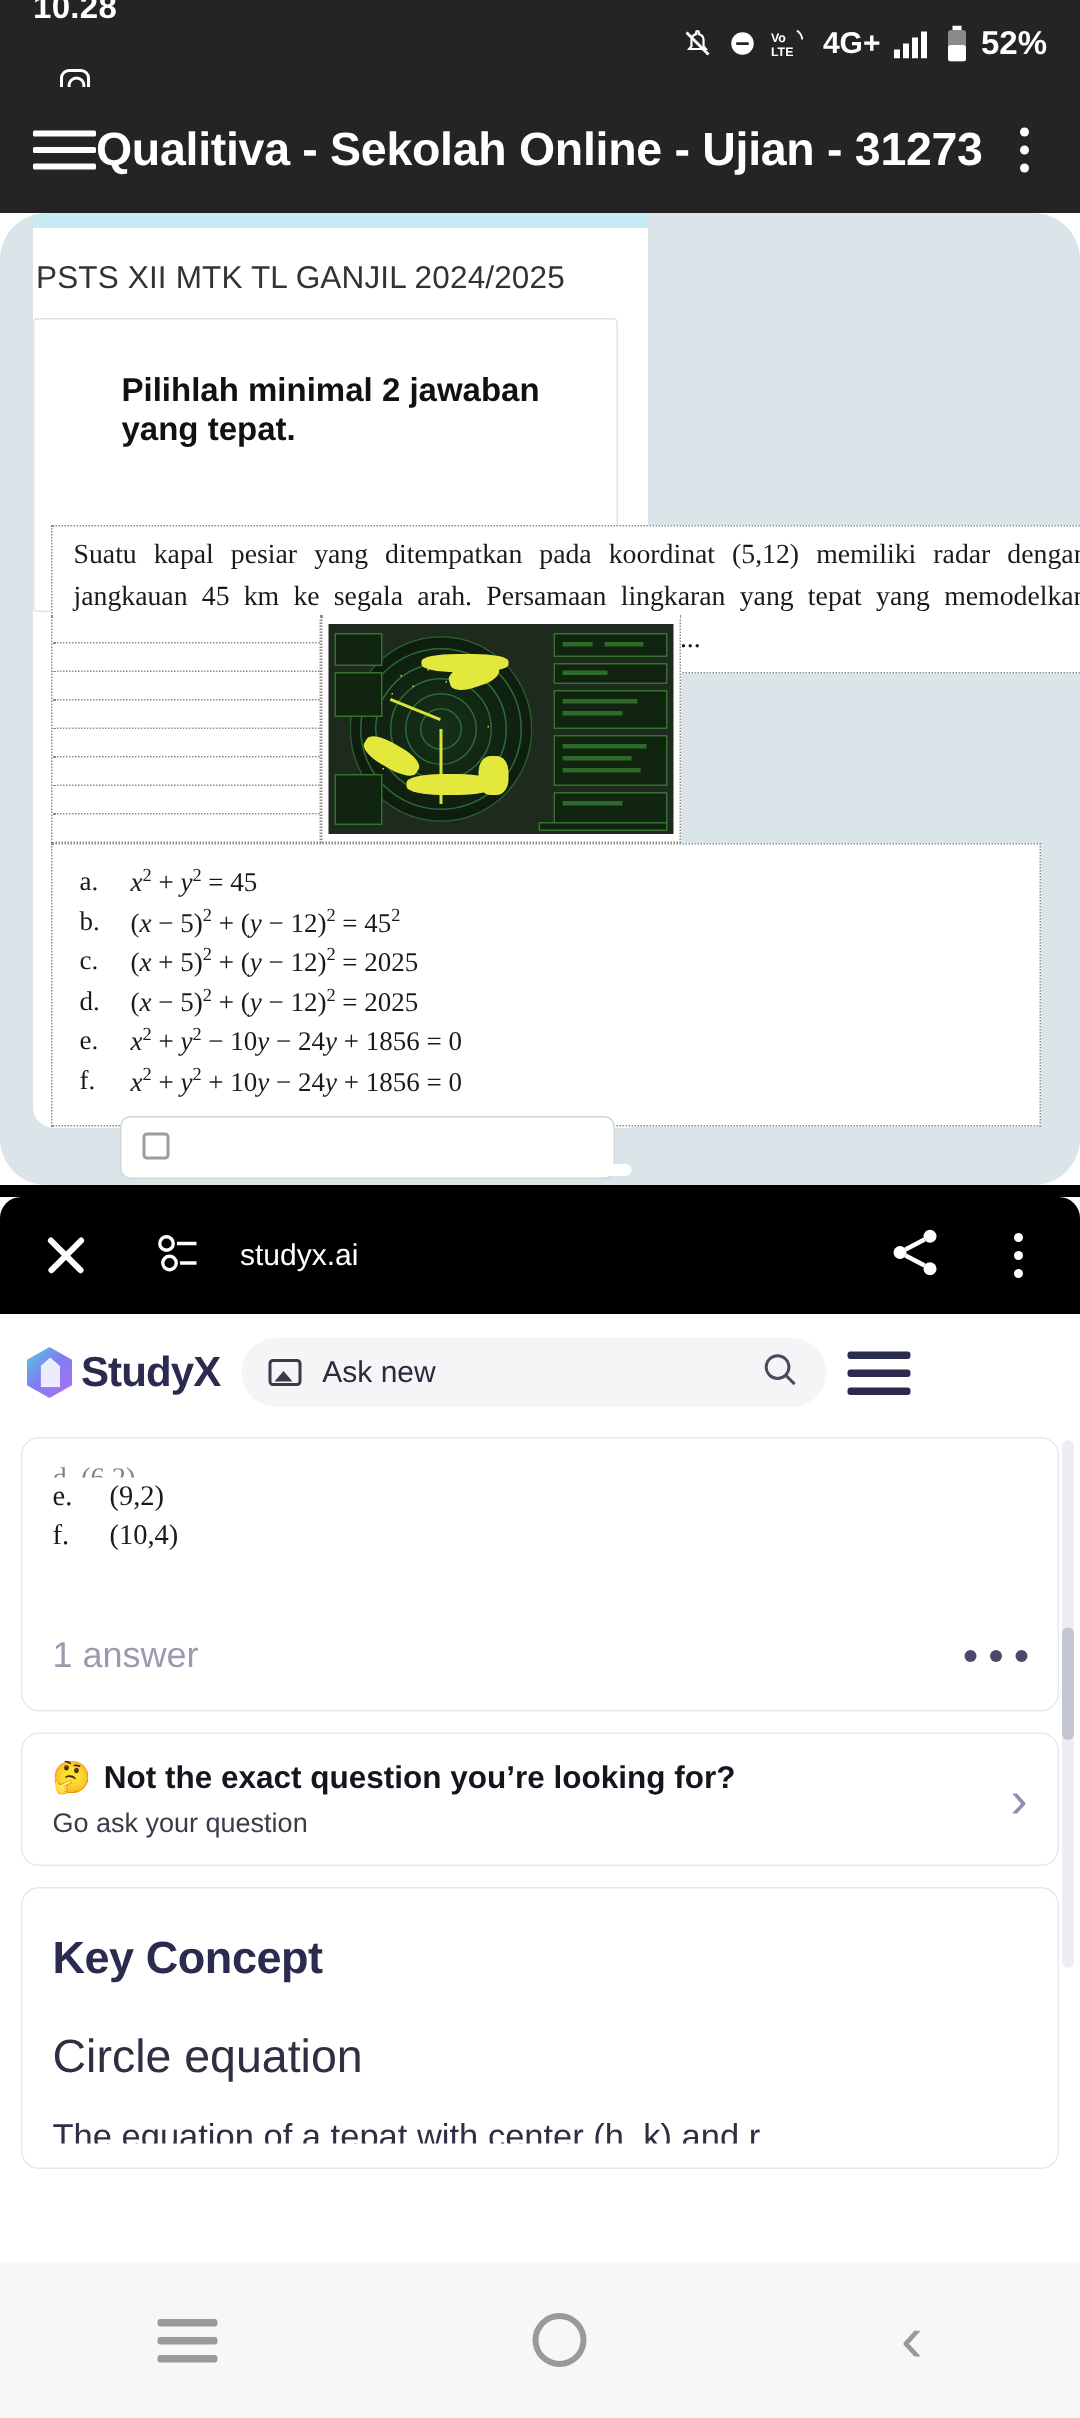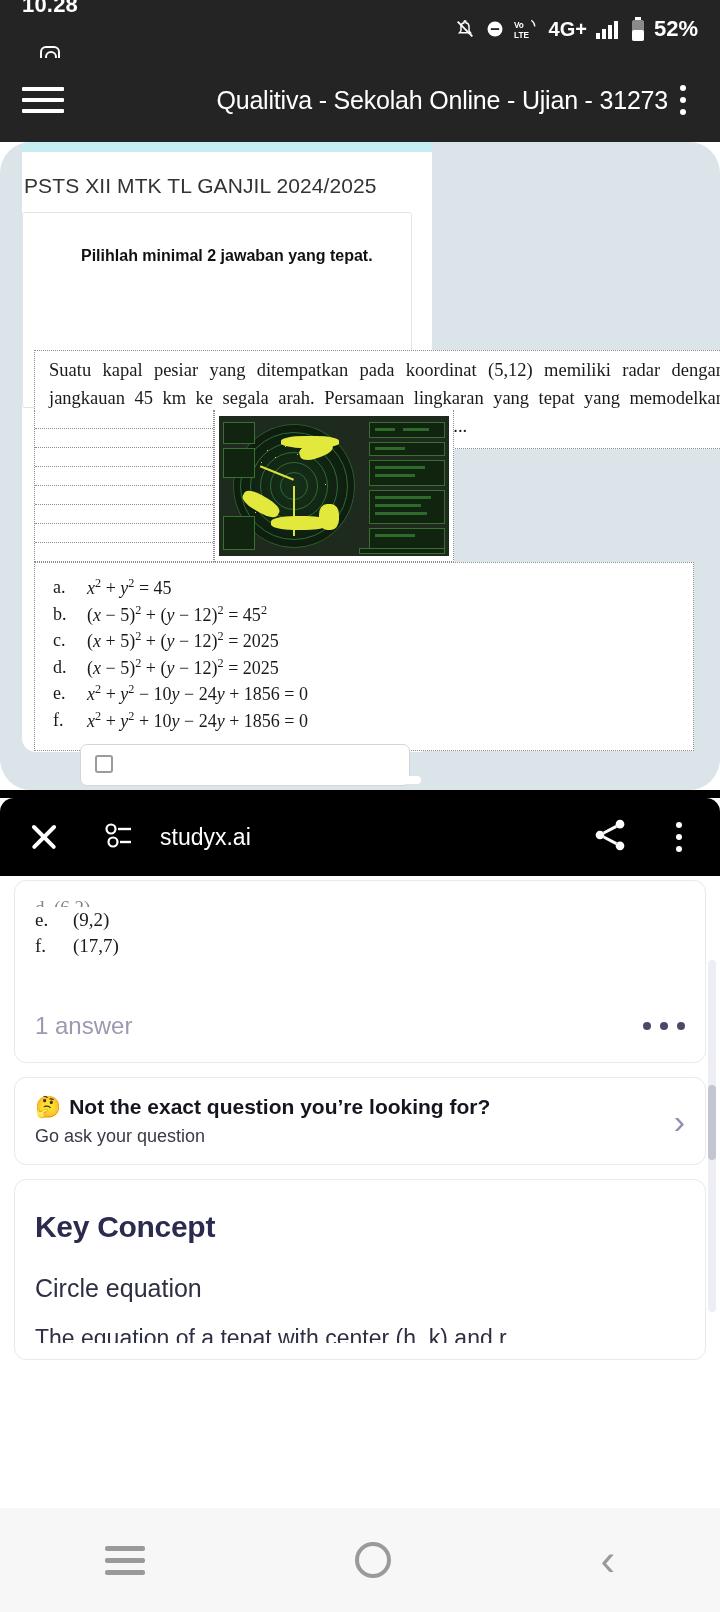--- a/index.html
+++ b/index.html
@@ -28,21 +28,21 @@
   .sb-batt{ font-size:22px; font-weight:bold; }
 
   
   .app-bar{
     position:absolute; top:58px; left:0; width:720px; height:84px;
     background:#242424; color:#fff;
     display:flex; align-items:center; padding:0 22px;
   }
   .ham{ width:42px; display:flex; flex-direction:column; gap:7px; cursor:pointer; }
   .ham span{ display:block; height:4px; background:#fff; border-radius:1px; }
-  .app-title{ flex:1; text-align:right; font-size:25px; font-weight:normal; letter-spacing:-.2px; }
+  .app-title{ flex:1; text-align:left; font-size:31px; font-weight:bold; letter-spacing:-.2px; }
   .kebab{ width:30px; display:flex; flex-direction:column; align-items:center; gap:6px; cursor:pointer; }
   .kebab i{ width:6px; height:6px; background:#fff; border-radius:50%; display:block; }
 
   
   .exam{
     position:absolute; top:142px; left:0; width:720px; height:648px;
     background:#dbe4e9; overflow:hidden;border-radius:31px;
   }
   .exam-white{
     position:absolute; left:22px; top:0; width:410px; height:610px;
@@ -59,21 +59,21 @@
   .soal-card{
     position:absolute; left:22px; top:70px; width:390px; height:196px;
     background:#ffffff; border:1px solid #e3e3e3; border-radius:3px;
   }
   .soal-head{
     height:62px; background:#f7f7f7; border-bottom:1px solid #e8e8e8;
     display:flex; align-items:center; justify-content:space-between;
     padding:0 22px; font-size:21px; color:#222;
   }
   .soal-instr{
-    padding:34px 0 0 58px; font-size:16px; font-weight:bold; color:#111;
+    padding:34px 0 0 58px; font-size:22px; font-weight:bold; color:#111;
     font-family:"Liberation Sans", sans-serif;
   }
 
   
   .qblock{
     position:absolute; left:34px; top:208px; width:700px;
     border:1px dotted #8d8d8d; background:#fff;
     padding:6px 8px 8px 14px;
   }
   .qtext{
@@ -139,21 +139,21 @@
     background:#000000; color:#fff; display:flex; align-items:center; padding:0 26px;
     border-radius:14px 14px 0 0;
   }
   .cct-close{ width:36px; height:36px; position:relative; cursor:pointer; }
   .cct-close::before,.cct-close::after{
     content:""; position:absolute; left:2px; top:16px; width:32px; height:3.5px; background:#fff; border-radius:2px;
   }
   .cct-close::before{ transform:rotate(45deg); }
   .cct-close::after{ transform:rotate(-45deg); }
   .cct-origin{ margin-left:42px; }
-  .cct-url{ margin-left:22px; font-size:23px; font-weight:500; }
+  .cct-url{ margin-left:22px; font-size:20px; font-weight:500; }
   .cct-spacer{ flex:1; }
   .cct-kebab{ width:30px; margin-left:34px; display:flex; flex-direction:column; align-items:center; gap:6px; cursor:pointer;}
   .cct-kebab i{ width:6px;height:6px;background:#fff;border-radius:50%; display:block; }
 
   
   .sx-page{
     position:absolute; top:876px; left:0; width:720px; height:612px;
     background:#ffffff;
   }
   .sx-header{
@@ -212,21 +212,21 @@
   }
   .notex-title{ font-size:21px; font-weight:bold; color:#15151f; display:flex; align-items:center; gap:8px;}
   .notex-sub{ font-size:18px; color:#3a3a48; margin-top:7px; }
   .chev{ font-size:34px; color:#8f8fb0; font-weight:300; line-height:1; }
 
   .kc-card{
     margin-top:14px; border:1px solid #e7e9f2; border-radius:12px; background:#fff;
     padding:30px 20px 16px 20px;
   }
   .kc-title{ font-size:30px; font-weight:bold; color:#2b2b50; letter-spacing:-.3px; }
-  .kc-sub{ font-size:25px; color:#2f2f44; margin-top:30px; }
+  .kc-sub{ font-size:31px; color:#2f2f44; margin-top:30px; }
   .kc-tags{ display:flex; gap:14px; margin-top:28px; }
   .kc-tag{
     background:#eef0f7; border-radius:22px; padding:10px 22px;
     font-size:22px; color:#34344c;
   }
   .kc-body-clip{ margin-top:22px; height:18px; overflow:hidden; font-size:23px; color:#2f2f44; }
 
   .sx-scrollbar{
     position:absolute; right:4px; top:960px; width:8px; height:352px;
     background:#eceef4; border-radius:4px;
@@ -425,33 +425,54 @@
   </div>
   <div class="cct-kebab">
       <i></i>
       <i></i>
       <i></i>
     </div>
 </div>
 
 <div class="sx-page">
 
+  <div class="sx-header">
+    <div class="sx-logo">
+      <span class="sx-logo-mark"></span>
+      <span class="sx-logo-text">StudyX</span>
+    </div>
+    <div class="sx-search">
+      <span class="sx-img-icon"></span>
+      <span class="sx-search-ph">Ask new</span>
+      <span>
+        <svg width="26" height="26" viewBox="0 0 24 24">
+          <circle cx="10.5" cy="10.5" r="7" fill="none" stroke="#4a4a5c" stroke-width="1.8"></circle>
+          <line x1="15.6" y1="15.6" x2="21" y2="21" stroke="#4a4a5c" stroke-width="1.8"></line>
+        </svg>
+      </span>
+    </div>
+    <div class="sx-ham">
+      <span></span>
+        <span></span>
+        <span></span>
+    </div>
+  </div>
 
   <div class="sx-body">
 
     <div class="q-card">
       <div class="q-opts">
         <div class="clip">d.   (6,2)</div>
         <div class="row">
           <span class="lbl">e.</span>
           <span>(9,2)</span>
         </div>
         <div class="row">
           <span class="lbl">f.</span>
-          <span>(17,7)</span>
+          <span>(10,4)</span>
         </div>
       </div>
       <div class="answer-row">
         <span class="answer-count">1 answer</span>
         <span class="dots">
             <i></i>
             <i></i>
             <i></i>
           </span>
       </div>

